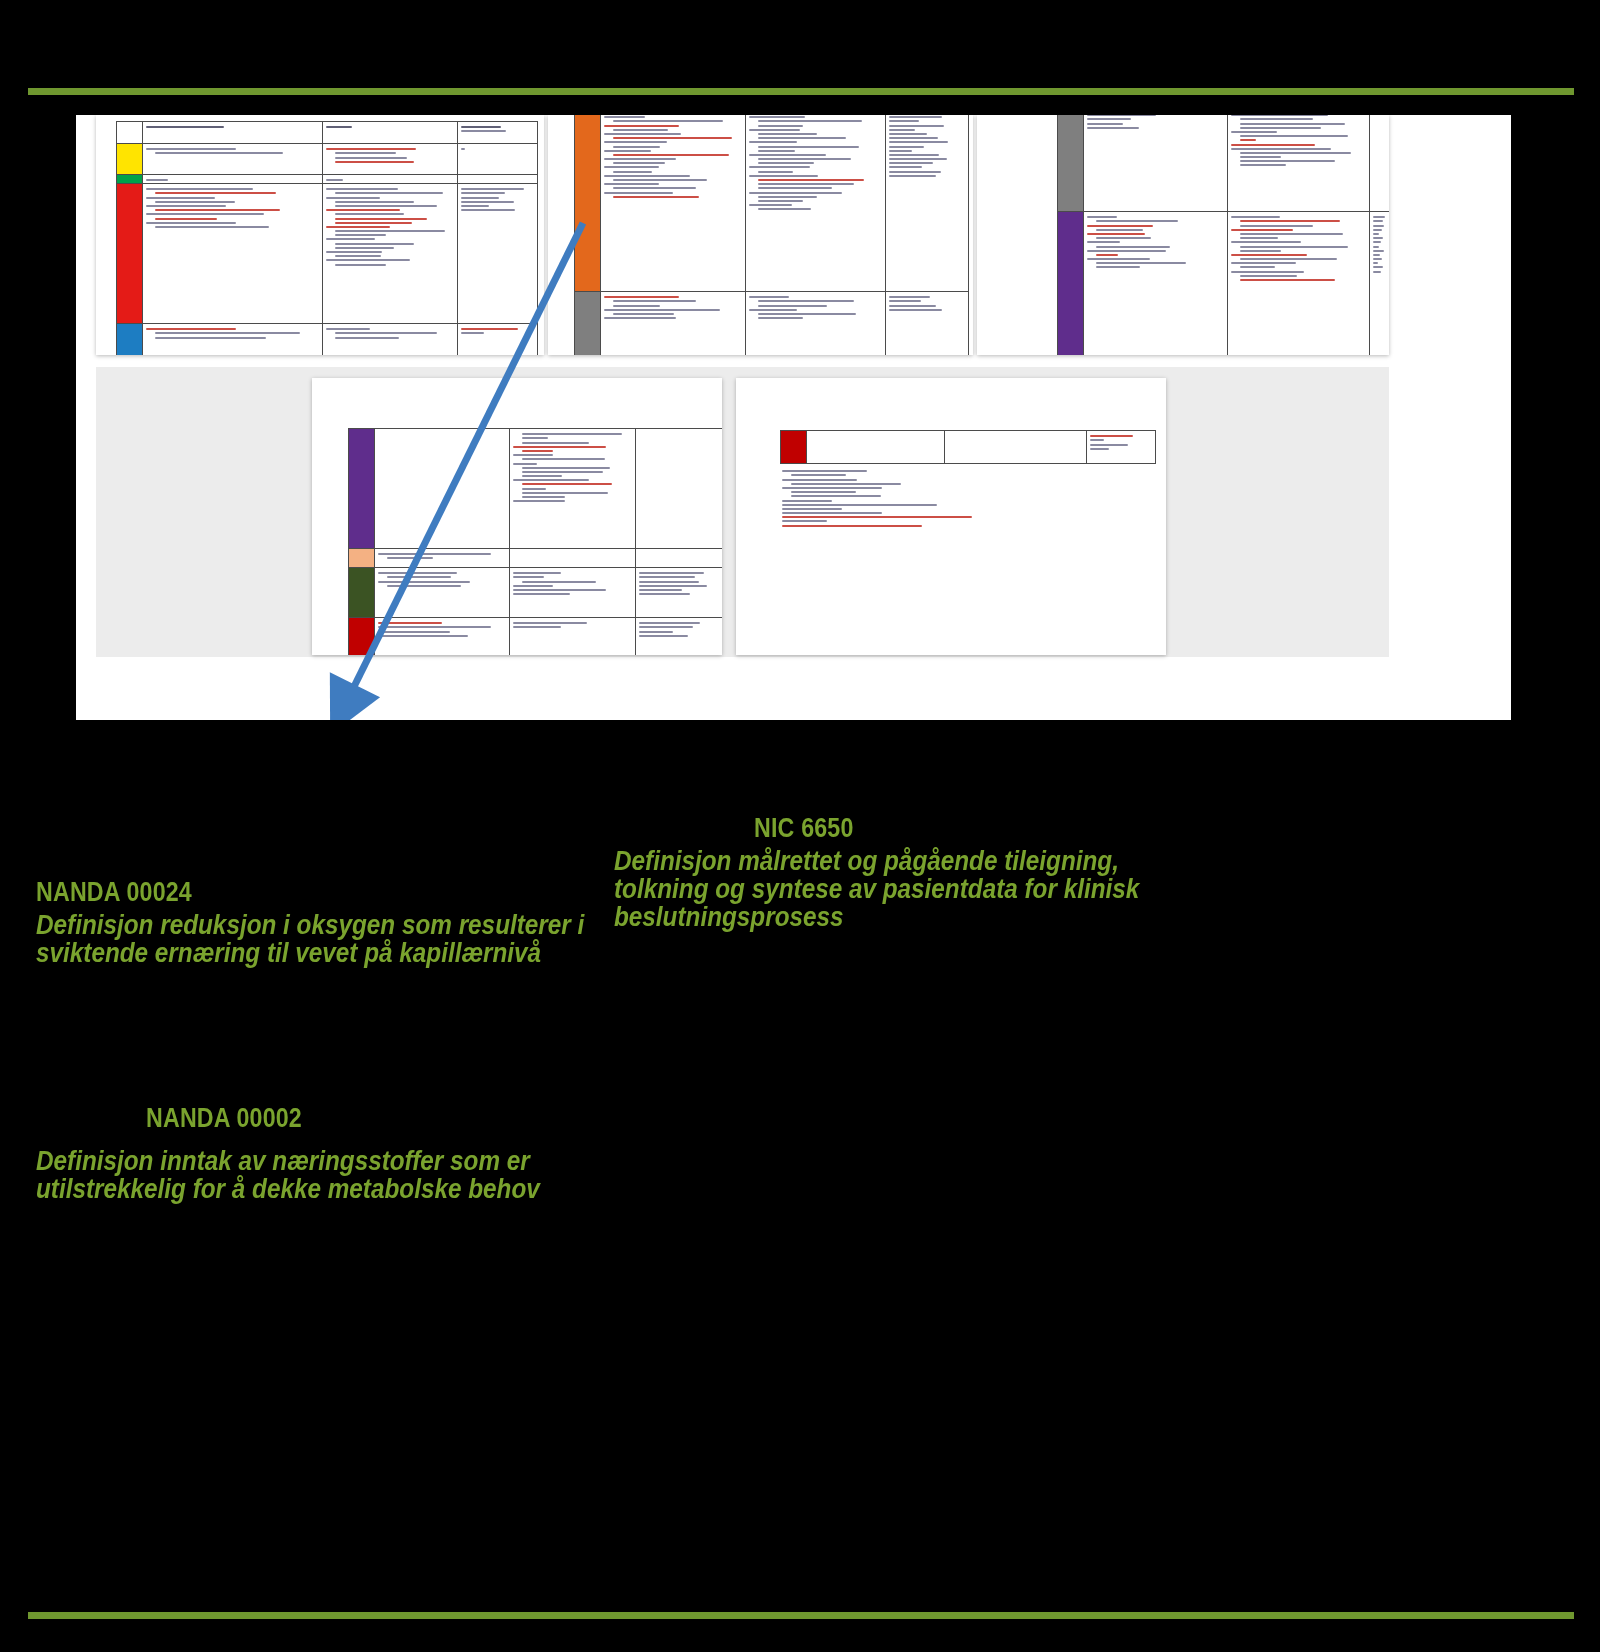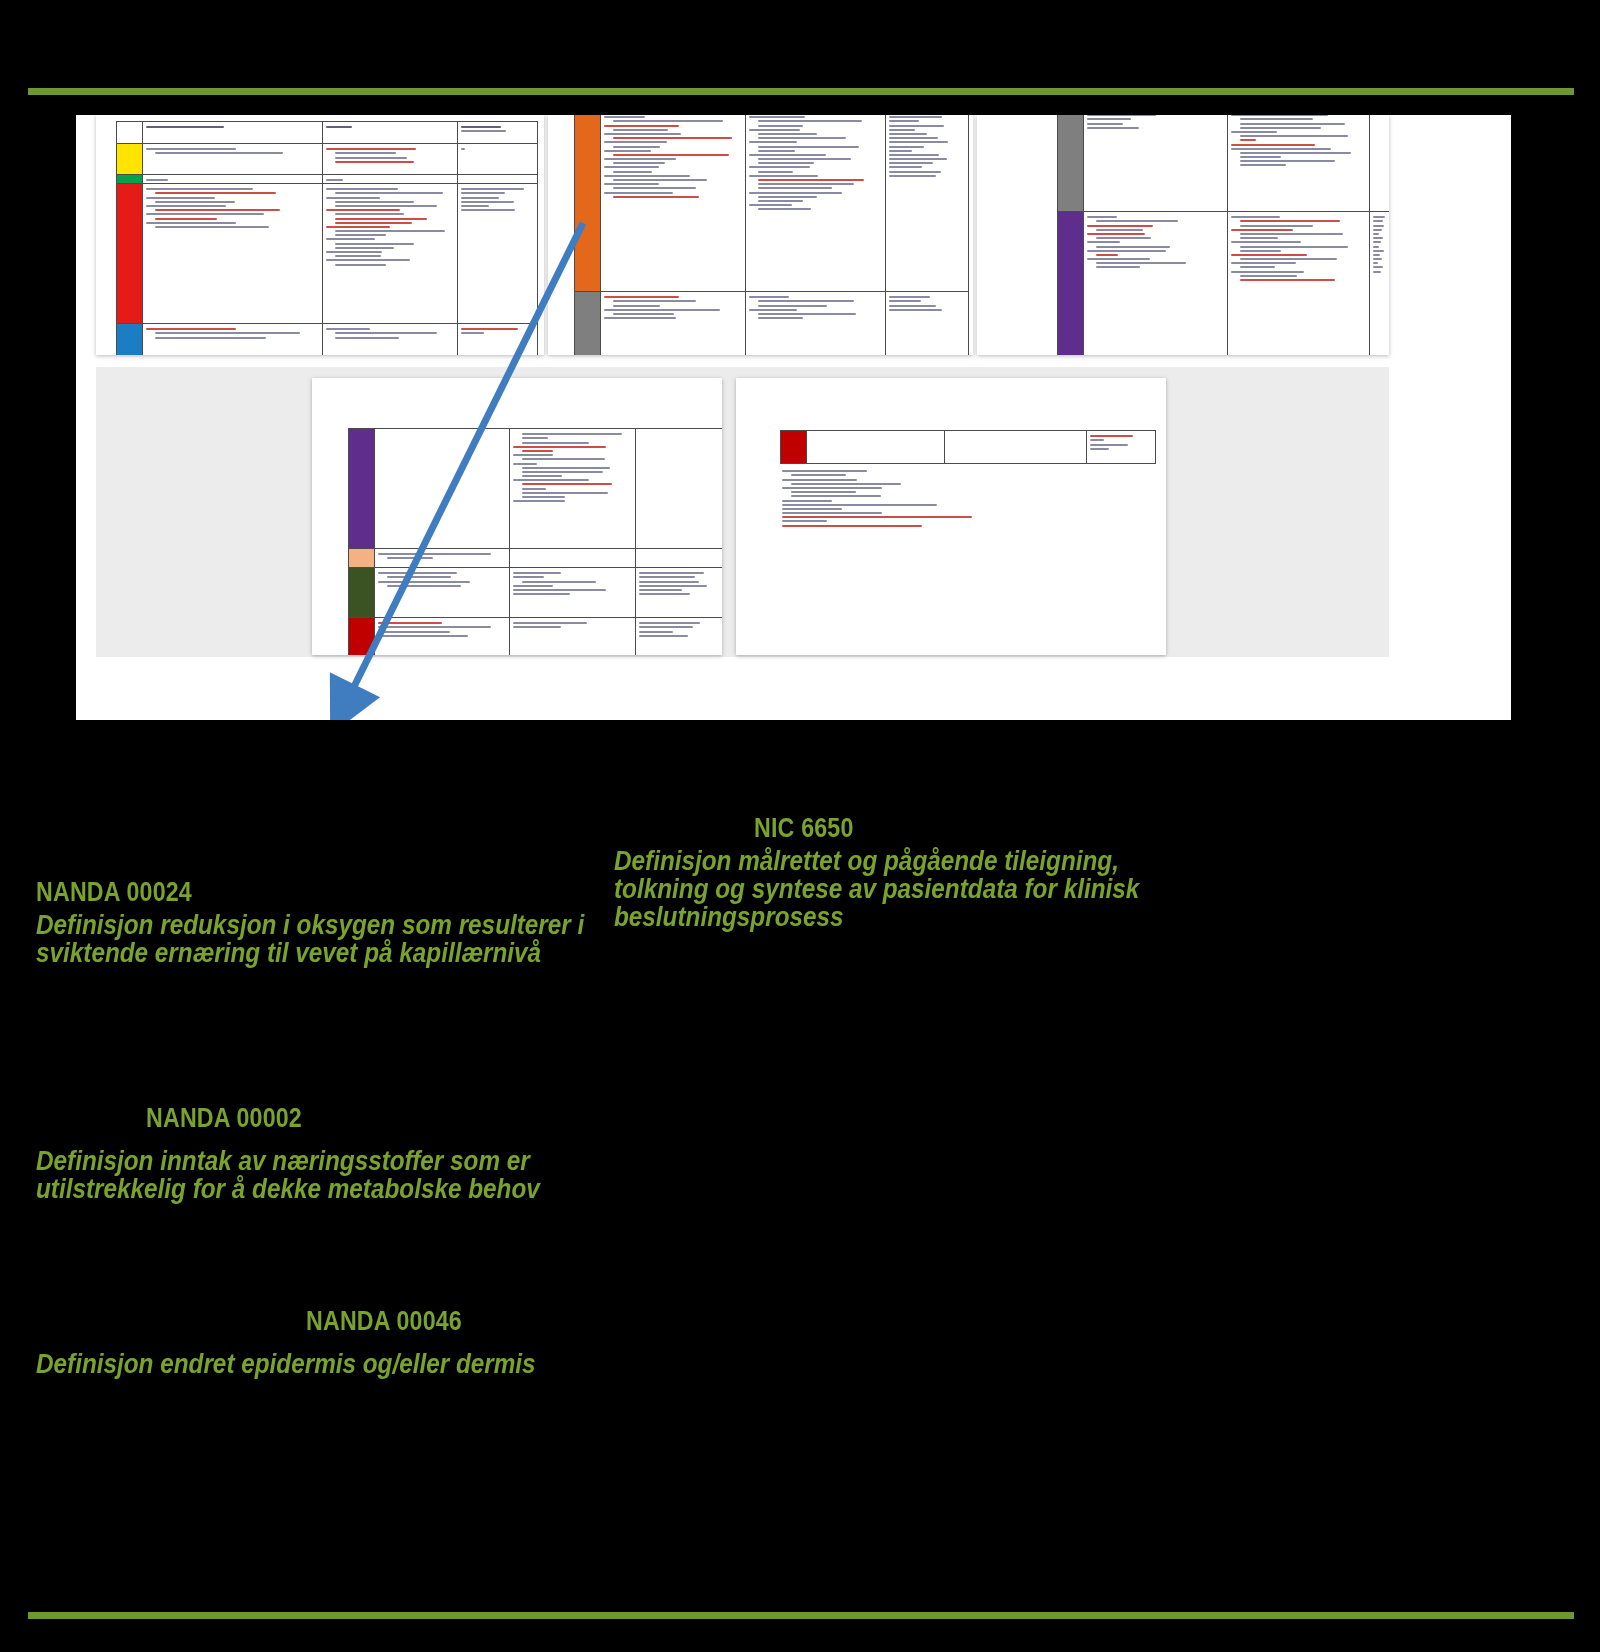--- a/index.html
+++ b/index.html
@@ -544,19 +544,15 @@
     <div class="def" style="margin-top:4px; width:640px;">Definisjon reduksjon i oksygen som resulterer i sviktende ernæring til vevet på kapillærnivå</div>
   </div>
 
 
   <div class="blk" style="left:36px; top:1068px; width:580px;margin-top:35px;">
     <div class="code" style="margin-left:110px;">NANDA 00002</div>
     <div class="def" style="margin-top:14px; width:620px;">Definisjon inntak av næringsstoffer som er utilstrekkelig for å dekke metabolske behov</div>
   </div>
 
 
-  <div class="blk" style="left:36px; top:1306px; width:580px;">
-    <div class="code" style="margin-left:270px;">NANDA 00046</div>
-    <div class="def" style="margin-top:14px; width:620px;">Definisjon endret epidermis og/eller dermis</div>
-  </div>
 
 
 </div>
 
 </body></html>

